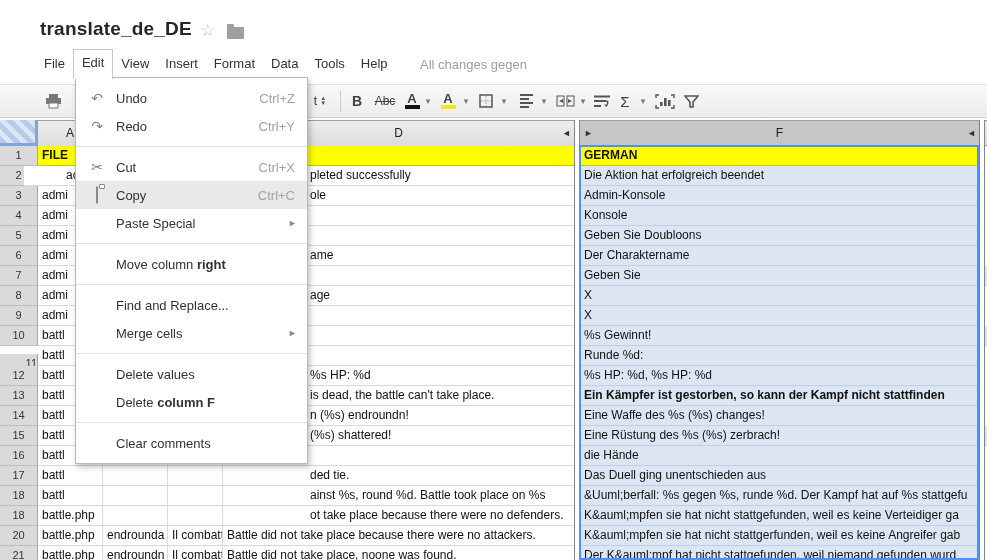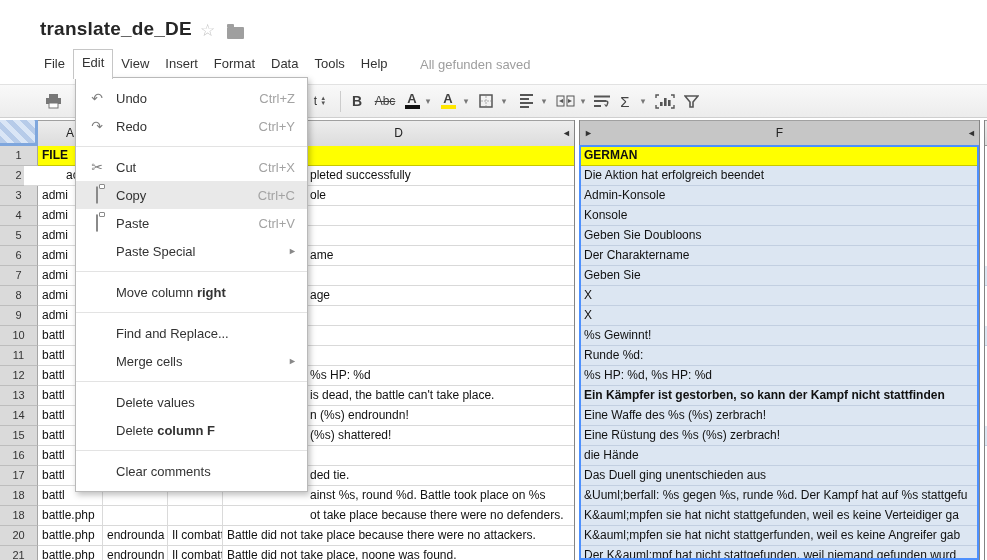--- a/index.html
+++ b/index.html
@@ -85,21 +85,21 @@
   <div class="menubar" id="menubar">
       <div class="mb-item">File</div>
       <div class="mb-item open">Edit</div>
       <div class="mb-item">View</div>
       <div class="mb-item">Insert</div>
       <div class="mb-item">Format</div>
       <div class="mb-item">Data</div>
       <div class="mb-item">Tools</div>
       <div class="mb-item">Help</div>
     </div>
-  <div class="save-status">All gefunden saved</div>
+  <div class="save-status">All changes gegen</div>
 
   <div class="toolbar">
     <div class="tb" style="left:41px;width:24px;">
       <svg width="17" height="15" viewBox="0 0 17 15">
         <rect x="4" y="0" width="9" height="4" fill="#777"></rect>
         <rect x="1" y="4" width="15" height="6" fill="#777"></rect>
         <rect x="4" y="9" width="9" height="5" fill="#fff" stroke="#777"></rect>
       </svg>
     </div>
     <div class="tb" style="left:306px;width:28px;">
@@ -248,21 +248,21 @@
         <div class="cell" style="left: 103px; width: 65px; top: 186px;"></div>
         <div class="cell" style="left: 168px; width: 55px; top: 186px;"></div>
         <div class="cell" style="left: 223px; width: 352px; top: 186px;"></div>
         <div class="cell f-cell" style="left: 580px; width: 400px; top: 186px;">X</div>
         <div class="rowhdr" style="top: 206px;">10</div>
         <div class="cell" style="left: 38px; width: 65px; top: 206px;">battl</div>
         <div class="cell" style="left: 103px; width: 65px; top: 206px;"></div>
         <div class="cell" style="left: 168px; width: 55px; top: 206px;"></div>
         <div class="cell" style="left: 223px; width: 352px; top: 206px;"></div>
         <div class="cell f-cell" style="left: 580px; width: 441px; top: 206px;">%s Gewinnt!</div>
-        <div class="rowhdr" style="top: 226px;">11</div>
+        <div class="rowhdr" style="top: 234px; text-align: right;">11</div>
         <div class="cell" style="left: 38px; width: 65px; top: 226px;">battl</div>
         <div class="cell" style="left: 103px; width: 65px; top: 226px;"></div>
         <div class="cell" style="left: 168px; width: 55px; top: 226px;"></div>
         <div class="cell" style="left: 223px; width: 352px; top: 226px;"></div>
         <div class="cell f-cell" style="left: 580px; width: 400px; top: 226px;">Runde %d:</div>
         <div class="rowhdr" style="top: 246px;">12</div>
         <div class="cell" style="left: 38px; width: 65px; top: 246px;">battl</div>
         <div class="cell" style="left: 103px; width: 65px; top: 246px;"></div>
         <div class="cell" style="left: 168px; width: 55px; top: 246px;"></div>
         <div class="cell frag" style="left: 223px; width: 352px; top: 246px;">%s HP: %d</div>
@@ -271,21 +271,21 @@
         <div class="cell" style="left: 38px; width: 65px; top: 266px;">battl</div>
         <div class="cell" style="left: 103px; width: 65px; top: 266px;"></div>
         <div class="cell" style="left: 168px; width: 55px; top: 266px;"></div>
         <div class="cell frag" style="left: 223px; width: 352px; top: 266px;">is dead, the battle can't take place.</div>
         <div class="cell f-cell" style="left: 580px; width: 400px; top: 266px; font-weight: bold;">Ein Kämpfer ist gestorben, so kann der Kampf nicht stattfinden</div>
         <div class="rowhdr" style="top: 286px;">14</div>
         <div class="cell" style="left: 38px; width: 65px; top: 286px;">battl</div>
         <div class="cell" style="left: 103px; width: 65px; top: 286px;"></div>
         <div class="cell" style="left: 168px; width: 55px; top: 286px;"></div>
         <div class="cell frag" style="left: 223px; width: 352px; top: 286px;">n (%s) endroundn!</div>
-        <div class="cell f-cell" style="left: 580px; width: 400px; top: 286px;">Eine Waffe des %s (%s) zerbrach!</div>
+        <div class="cell f-cell" style="left: 580px; width: 400px; top: 286px;">Eine Waffe des %s (%s) changes!</div>
         <div class="rowhdr" style="top: 306px;">15</div>
         <div class="cell" style="left: 38px; width: 65px; top: 306px;">battl</div>
         <div class="cell" style="left: 103px; width: 65px; top: 306px;"></div>
         <div class="cell" style="left: 168px; width: 55px; top: 306px;"></div>
         <div class="cell frag" style="left: 223px; width: 352px; top: 306px;">(%s) shattered!</div>
         <div class="cell f-cell" style="left: 580px; width: 416px; top: 306px;">Eine Rüstung des %s (%s) zerbrach!</div>
         <div class="rowhdr" style="top: 326px;">16</div>
         <div class="cell" style="left: 38px; width: 65px; top: 326px;">battl</div>
         <div class="cell" style="left: 103px; width: 65px; top: 326px;"></div>
         <div class="cell" style="left: 168px; width: 55px; top: 326px;"></div>
@@ -346,25 +346,20 @@
         <span class="mi-icon">✂</span>
         <span class="mi-label">Cut</span>
         <span class="mi-shortcut">Ctrl+X</span>
       </div>
       <div class="menu-item hl">
         <span class="mi-icon"><span class="clipboard" style="margin: 0px auto;"></span></span>
         <span class="mi-label">Copy</span>
         <span class="mi-shortcut">Ctrl+C</span>
       </div>
       <div class="menu-item">
-        <span class="mi-icon"><span class="clipboard" style="margin: 0px auto;"></span></span>
-        <span class="mi-label">Paste</span>
-        <span class="mi-shortcut">Ctrl+V</span>
-      </div>
-      <div class="menu-item">
         <span class="mi-icon"></span>
         <span class="mi-label">Paste Special</span>
         <span class="mi-sub">►</span>
       </div>
       <div class="menu-sep"></div>
       <div class="menu-item">
         <span class="mi-icon"></span>
         <span class="mi-label">Move column <b>right</b></span>
       </div>
       <div class="menu-sep"></div>

